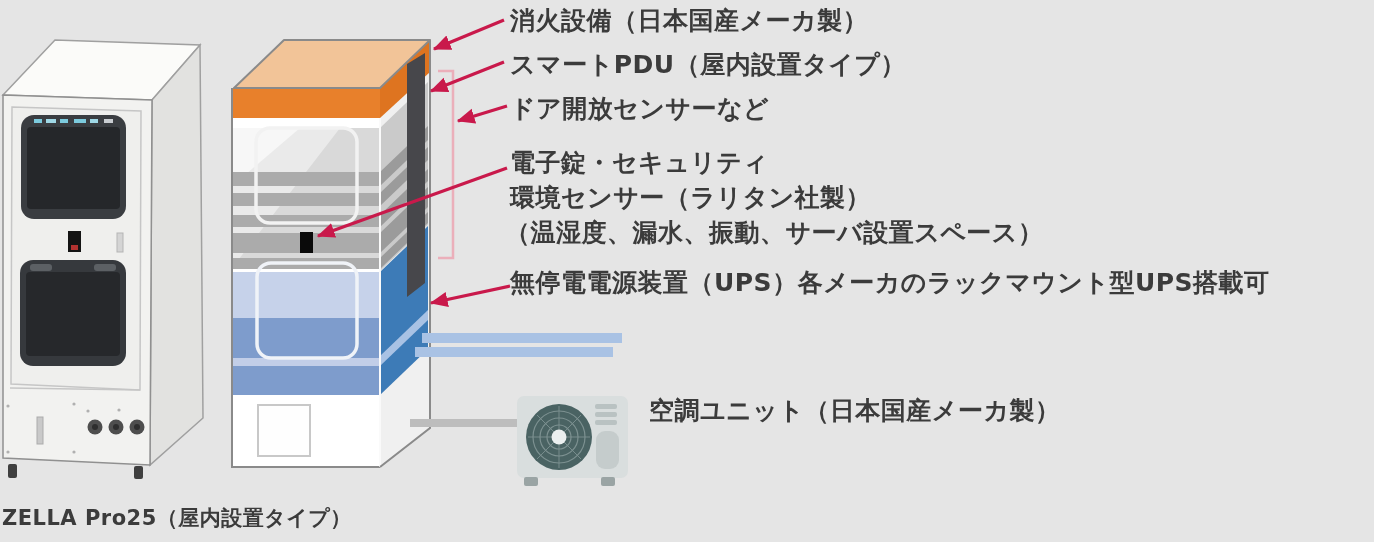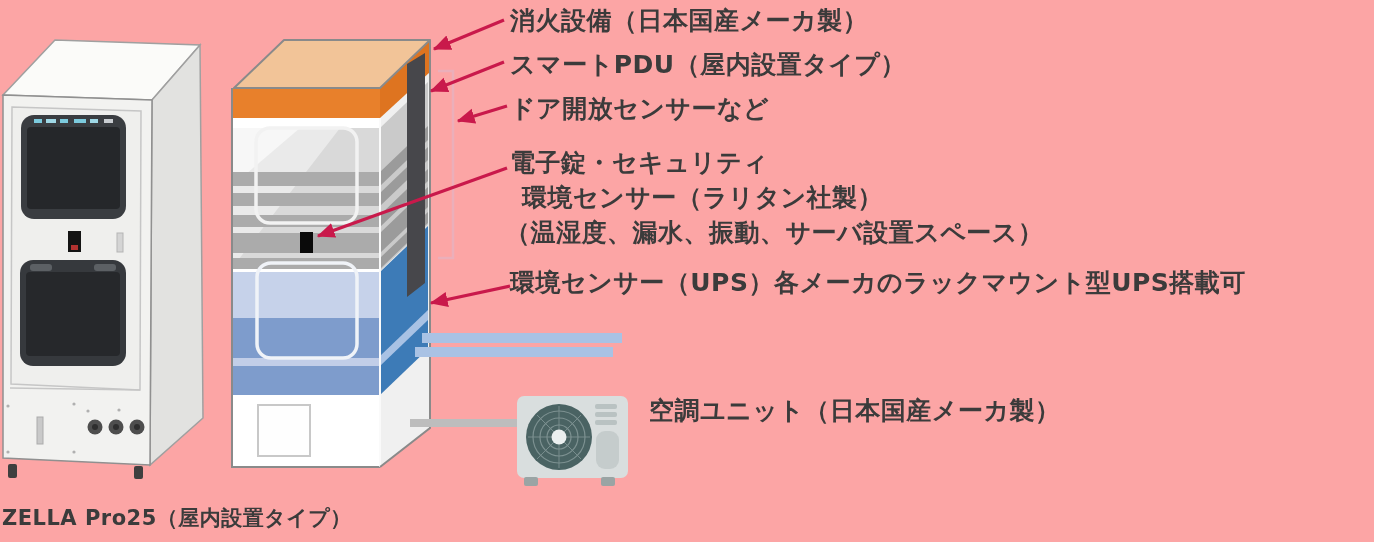--- a/index.html
+++ b/index.html
@@ -1,17 +1,17 @@
 <!DOCTYPE html>
 <html style="--c-text: #3b3b3b; --c-arrow: #c9194b; --c-bracket: #ebafba; --c-orange_top: #f2c498; --c-orange_front: #e8802b; --c-orange_side: #de7420; --c-tray_gray: #ababab; --c-tray_side_gray: #9b9b9b; --c-glass_gray: #d9d9d9; --c-pdu_dark: #47474b; --c-ups_light: #c6d2ea; --c-ups_mid: #7e9ccc; --c-ups_side: #3d7bb7; --c-feed_bar: #a9c2e4; --c-duct_gray: #bdbdbd; --c-ac_body: #d9dede; --c-ac_fan: #4a6363; --c-photo_body: #f2f2f0; --c-photo_side: #e2e2e0; --c-window_dark: #2e3135;"><head>
 <meta charset="utf-8">
 <style>
   html,body{margin:0;padding:0;background:#fff;}
   .stage{
-    position:relative;width:1374px;height:542px;background:#fca5a5;overflow:hidden;
+    position:relative;width:1374px;height:542px;background:#e5e5e5;overflow:hidden;
     font-family:"DejaVu Sans","Liberation Sans",sans-serif;
   }
   .stage svg{position:absolute;left:0;top:0;}
   .lbl{
     position:absolute;white-space:nowrap;color:var(--c-text,#3b3b3b);
     font-weight:700;font-size:25px;line-height:30px;letter-spacing:.5px;
   }
   .lbl-note{font-weight:500;font-size:20px;line-height:26px;letter-spacing:.3px;}
   .lbl-title{font-size:21px;letter-spacing:.5px;}
 </style>
@@ -171,21 +171,21 @@
     <line x1="507" y1="168" x2="318" y2="236" marker-end="url(#ah)"></line>
     <line x1="510" y1="286" x2="431" y2="303" marker-end="url(#ah)"></line>
   </g>
 </svg>
 
   <div class="lbl" style="left:510px;top:6px">消火設備（日本国産メーカ製）</div>
   <div class="lbl" style="left:510px;top:50px">スマートPDU（屋内設置タイプ）</div>
   <div class="lbl" style="left:510px;top:94px">ドア開放センサーなど</div>
 
   <div class="lbl" style="left:510px;top:148px">電子錠・セキュリティ</div>
-  <div class="lbl" style="left:522px;top:183px">環境センサー（ラリタン社製）</div>
+  <div class="lbl" style="left:510px;top:183px">環境センサー（ラリタン社製）</div>
   <div class="lbl" style="left:505px;top:218px">（温湿度、漏水、振動、サーバ設置スペース）</div>
 
-  <div class="lbl" style="left:510px;top:268px">環境センサー（UPS）各メーカのラックマウント型UPS搭載可</div>
+  <div class="lbl" style="left:510px;top:268px">無停電電源装置（UPS）各メーカのラックマウント型UPS搭載可</div>
 
   <div class="lbl" style="left:649px;top:396px">空調ユニット（日本国産メーカ製）</div>
 
   <div class="lbl lbl-title" style="left:2px;top:503px">ZELLA Pro25（屋内設置タイプ）</div>
 </div>
 
 </body></html>

